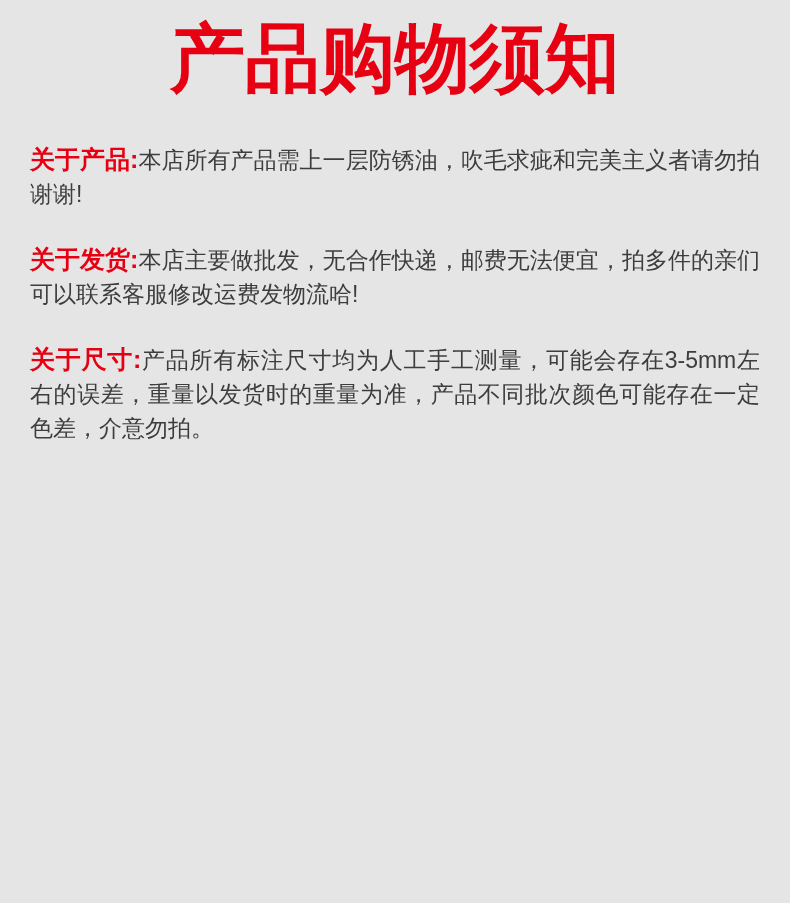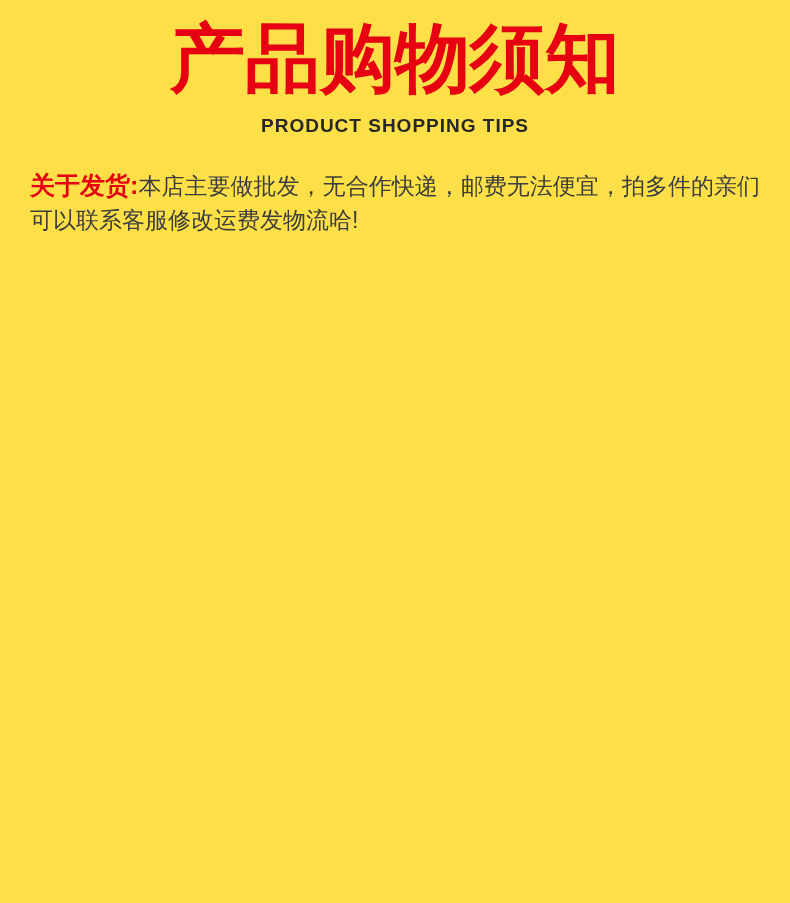--- a/index.html
+++ b/index.html
@@ -12,21 +12,21 @@
     height: 903px;
     overflow: hidden;
     font-family: "Liberation Sans", sans-serif;
     -webkit-font-smoothing: antialiased;
   }
   .page {
     width: 790px;
     height: 903px;
     box-sizing: border-box;
     padding: 16px 28px 0 28px;
-    background: #fde047;
+    background: #e5e5e5;
   }
   .title {
     margin: 0;
     text-align: center;
     font-size: 75px;
     line-height: 84px;
     font-weight: 900;
     color: #e60012;
     letter-spacing: 0px;
     font-family: "Liberation Sans", sans-serif;
@@ -67,27 +67,32 @@
     font-size: 25px;
   }
 </style>
 </head>
 <body>
 
 <div class="page">
 
   <h1 class="title">产品购物须知</h1>
 
-  <div class="subtitle">PRODUCT SHOPPING TIPS</div>
 
 
   <div class="sections">
 
+    <p class="section first">
+      <span class="label">关于产品:</span><span>本店所有产品需上一层防锈油，吹毛求疵和完美主义者请勿拍谢谢!</span>
+    </p>
 
     <p class="section">
       <span class="label">关于发货:</span><span>本店主要做批发，无合作快递，邮费无法便宜，拍多件的亲们可以联系客服修改运费发物流哈!</span>
     </p>
 
+    <p class="section">
+      <span class="label">关于尺寸:</span><span>产品所有标注尺寸均为人工手工测量，可能会存在3-5mm左右的误差，重量以发货时的重量为准，产品不同批次颜色可能存在一定色差，介意勿拍。</span>
+    </p>
 
 
 
   </div>
 </div>
 
 </body></html>

